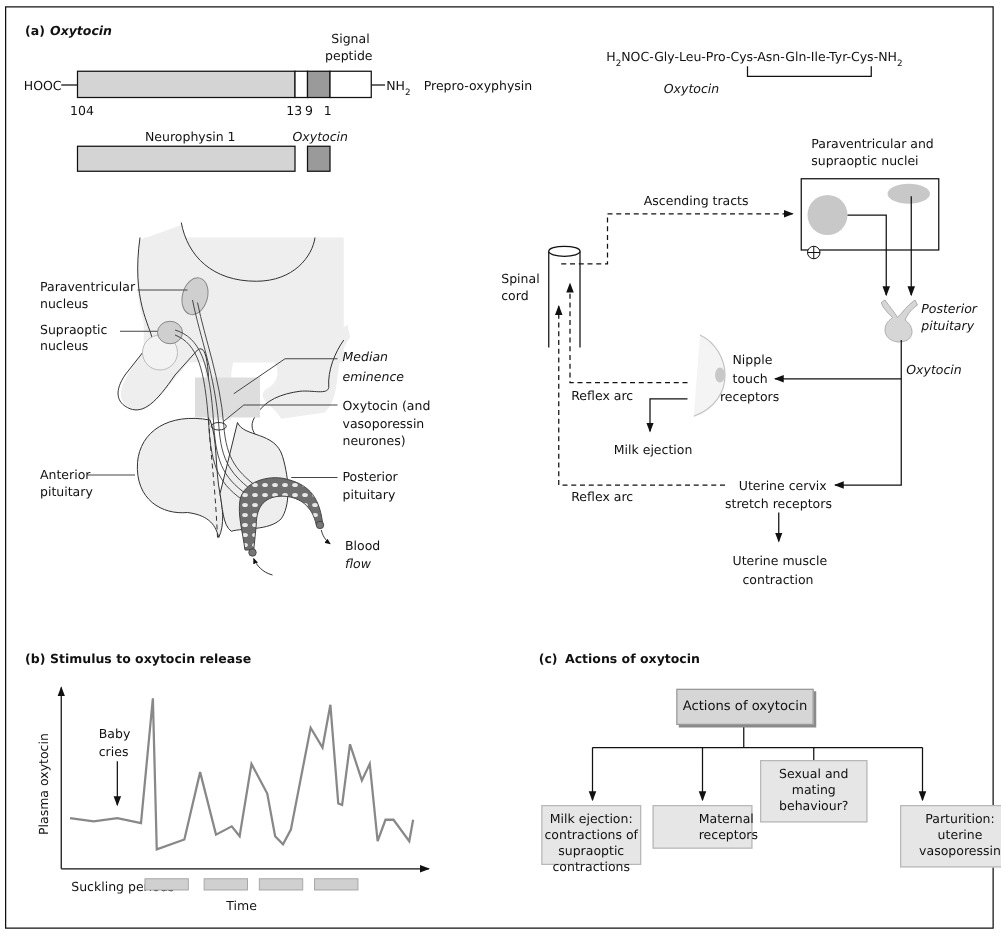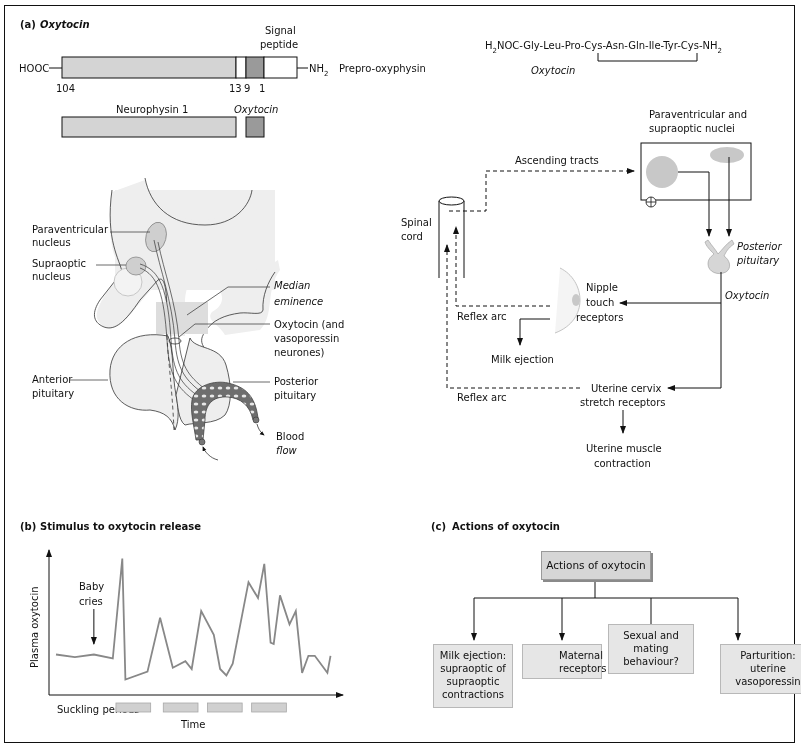--- a/index.html
+++ b/index.html
@@ -239,31 +239,31 @@
     <line x1="562" y1="598" x2="562" y2="640" marker-end="url(#ah)"></line>
     <line x1="651" y1="598" x2="651" y2="640" marker-end="url(#ah)"></line>
     <line x1="738" y1="598" x2="738" y2="640" marker-end="url(#ah)"></line>
   </g>
 </svg>
 
 <div class="main-box" style="left:541px;top:551px;width:110px;height:29px;">
   <span>Actions of oxytocin</span>
 </div>
 
-<div class="box" style="left:433px;top:644px;width:80px;height:64px;">
+<div class="box" style="left:433px;top:644px;width:80px;height:48px;">
   <div>Milk ejection:</div>
-  <div>supraoptic of</div>
+  <div>contractions of</div>
   <div>supraoptic</div>
   <div>contractions</div>
 </div>
 <div class="box" style="left:522px;top:644px;width:80px;height:35px;padding-left:36px;">
   <div>Maternal</div>
   <div>receptors</div>
 </div>
-<div class="box" style="left:608px;top:624px;width:86px;height:50px;">
+<div class="box" style="left:608px;top:608px;width:86px;height:50px;">
   <div>Sexual and</div>
   <div>mating</div>
   <div>behaviour?</div>
 </div>
 <div class="box" style="left:720px;top:644px;width:96px;height:50px;text-align:center;">
   <div>Parturition:</div>
   <div>uterine</div>
   <div>vasoporessin</div>
 </div>
 

